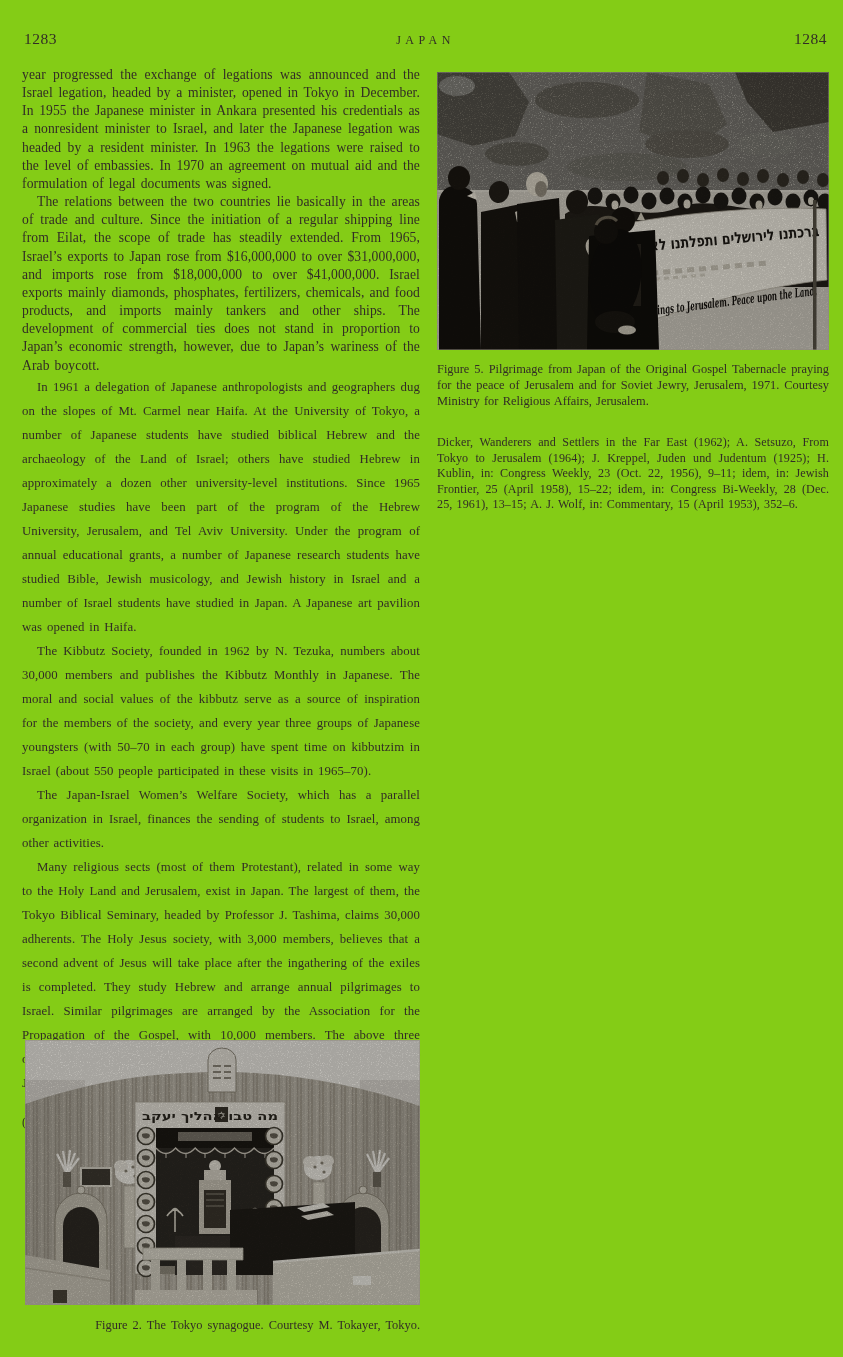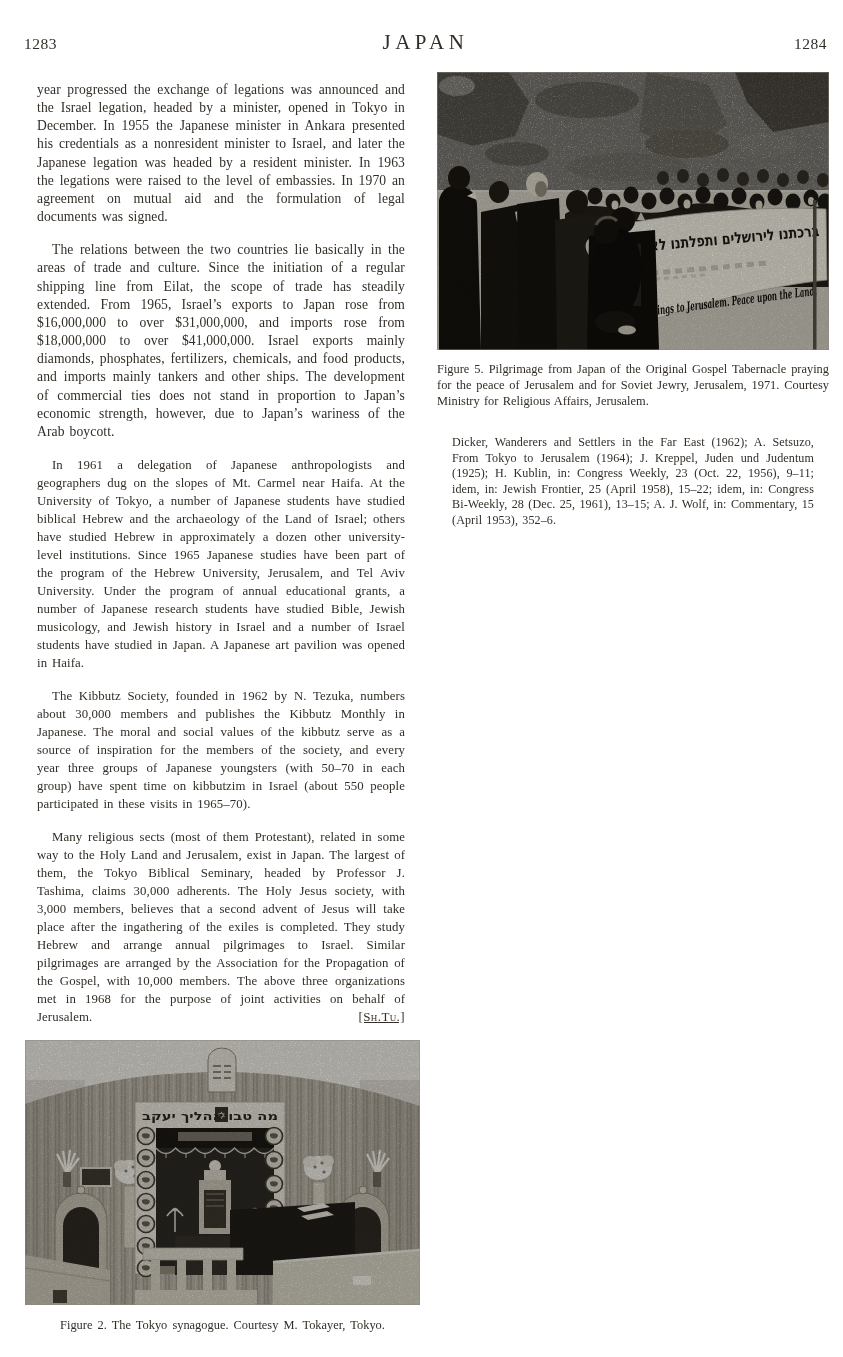--- a/index.html
+++ b/index.html
@@ -1,77 +1,78 @@
 <!DOCTYPE html>
 <html><head>
 <meta charset="utf-8">
 <style>
   html,body{margin:0;padding:0;background:#e9e7e1;}
   .page{
     position:relative;
     width:843px;height:1357px;
-    background:#ffffff;
+    background:#84cc16;
     font-family:"Liberation Serif","DejaVu Serif",serif;
     color:#322d26;
     overflow:hidden;
     margin:0 auto;
   }
   
   .running-head{
     position:absolute;top:30px;left:24px;right:16px;
     display:grid;grid-template-columns:1fr auto 1fr;align-items:baseline;
     font-size:15.5px;letter-spacing:.5px;
   }
   .running-head .pn-left{justify-self:start;}
-  .running-head .head-title{justify-self:center;letter-spacing:4.5px;font-size:21px;}
+  .running-head .head-title{justify-self:center;letter-spacing:4.5px;font-size:12px;}
   .running-head .pn-right{justify-self:end;}
   
   .left-text{position:absolute;top:66px;left:22px;width:398px;}
   .right-col{position:absolute;top:66px;left:437px;width:392px;}
-  p{margin:15px;text-align:justify;word-spacing:1.5px;letter-spacing:.1px;}
+  p{margin:0;text-align:justify;word-spacing:1.5px;letter-spacing:.1px;}
   .body-lg{font-size:13.6px;line-height:18.15px;}
-  .body-sm{font-size:12.8px;line-height:18px;}
+  .body-sm{font-size:12.8px;line-height:24px;}
   .bib{font-size:12.1px;line-height:15.6px;word-spacing:1px;}
   .indent{text-indent:15px;}
   .no-indent{text-indent:0;}
   .has-sig{position:relative;}
   .run-i{}
   .run-b{font-weight:bold;}
   .sig{
     position:absolute;right:0;bottom:0;
     font-variant:small-caps;letter-spacing:.4px;font-size:13px;text-decoration:underline;
   }
   .bib-left{margin-top:5px;}
   figure{margin:0;}
   .fig3{margin-top:6px;}
   .fig2{position:absolute;top:1040px;left:25px;width:395px;}
   figure svg{display:block;}
   .caption{
     font-size:12.4px;line-height:16px;margin-top:11px;
     text-align:justify;word-spacing:1.2px;
   }
-  .caption-left{text-align:center;margin-top:12px;word-spacing:2px;}
+  .caption-left{text-align:right;margin-top:12px;word-spacing:2px;}
   .bib-right{margin-top:26px;}
 </style>
 </head>
 <body>
 
 <div class="page">
 
   <header class="running-head">
     <span class="pn-left">1283</span>
     <span class="head-title">JAPAN</span>
     <span class="pn-right">1284</span>
   </header>
 
   <div class="left-text">
     <p class="body-lg no-indent"><span>year progressed the exchange of legations was announced and the Israel legation, headed by a minister, opened in Tokyo in December. In 1955 the Japanese minister in Ankara presented his credentials as a nonresident minister to Israel, and later the Japanese legation was headed by a resident minister. In 1963 the legations were raised to the level of embassies. In 1970 an agreement on mutual aid and the formulation of legal documents was signed.</span></p>
     <p class="body-lg indent"><span>The relations between the two countries lie basically in the areas of trade and culture. Since the initiation of a regular shipping line from Eilat, the scope of trade has steadily extended. From 1965, Israel’s exports to Japan rose from $16,000,000 to over $31,000,000, and imports rose from $18,000,000 to over $41,000,000. Israel exports mainly diamonds, phosphates, fertilizers, chemicals, and food products, and imports mainly tankers and other ships. The development of commercial ties does not stand in proportion to Japan’s economic strength, however, due to Japan’s wariness of the Arab boycott.</span></p>
     <p class="body-sm indent"><span>In 1961 a delegation of Japanese anthropologists and geographers dug on the slopes of Mt. Carmel near Haifa. At the University of Tokyo, a number of Japanese students have studied biblical Hebrew and the archaeology of the Land of Israel; others have studied Hebrew in approximately a dozen other university-level institutions. Since 1965 Japanese studies have been part of the program of the Hebrew University, Jerusalem, and Tel Aviv University. Under the program of annual educational grants, a number of Japanese research students have studied Bible, Jewish musicology, and Jewish history in Israel and a number of Israel students have studied in Japan. A Japanese art pavilion was opened in Haifa.</span></p>
     <p class="body-sm indent"><span>The Kibbutz Society, founded in 1962 by N. Tezuka, numbers about 30,000 members and publishes the </span><span class="run-i">Kibbutz Monthly</span><span> in Japanese. The moral and social values of the kibbutz serve as a source of inspiration for the members of the society, and every year three groups of Japanese youngsters (with 50–70 in each group) have spent time on kibbutzim in Israel (about 550 people participated in these visits in 1965–70).</span></p>
+    <p class="body-sm indent"><span>The Japan-Israel Women’s Welfare Society, which has a parallel organization in Israel, finances the sending of students to Israel, among other activities.</span></p>
     <p class="body-sm indent has-sig"><span><span>Many religious sects (most of them Protestant), related in some way to the Holy Land and Jerusalem, exist in Japan. The largest of them, the Tokyo Biblical Seminary, headed by Professor J. Tashima, claims 30,000 adherents. The Holy Jesus society, with 3,000 members, believes that a second advent of Jesus will take place after the ingathering of the exiles is completed. They study Hebrew and arrange annual pilgrimages to Israel. Similar pilgrimages are arranged by the Association for the Propagation of the Gospel, with 10,000 members. The above three organizations met in 1968 for the purpose of joint activities on behalf of Jerusalem.</span></span><span class="sig">[Sh.Tu.]</span></p>
     <p class="bib indent bib-left"><span class="run-b">Propagation:</span><span> C. Adler, </span><span class="run-i">Bible H. Schiff: His Life and Letters,</span><span> 2 vols. (1928); I. Cohen, </span><span class="run-i">Journal of a Jewish Traveller</span><span> (1917); H.</span></p>
   </div>
 
   <div class="right-col">
     <figure class="fig3">
       <svg width="392" height="278" viewBox="0 0 392 278" role="img">
         <defs>
           <filter id="grain" x="0" y="0" width="100%" height="100%">
             <feTurbulence type="fractalNoise" baseFrequency="0.9" numOctaves="2" result="n"></feTurbulence>

